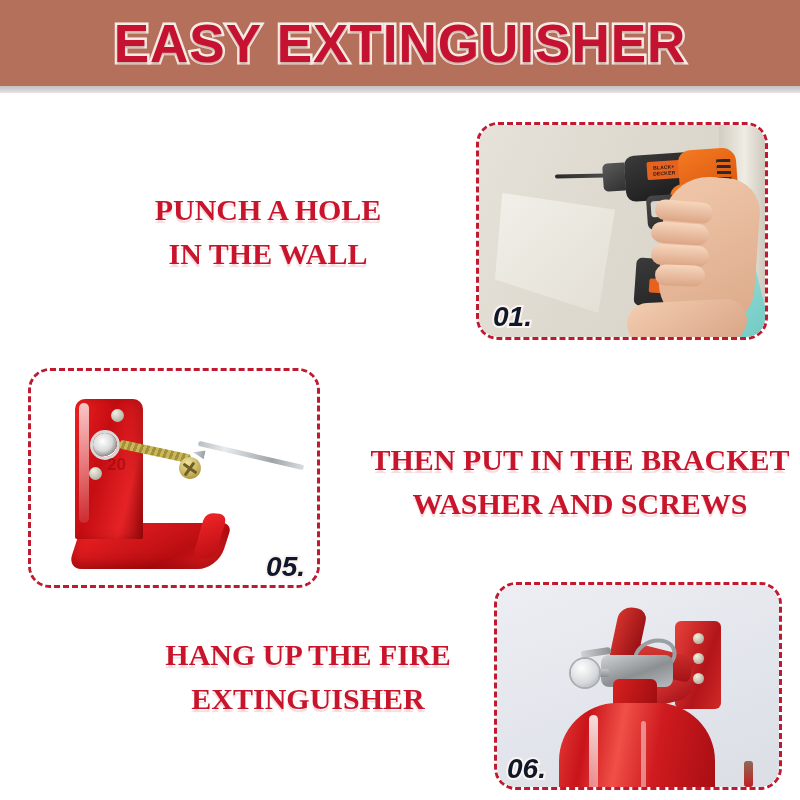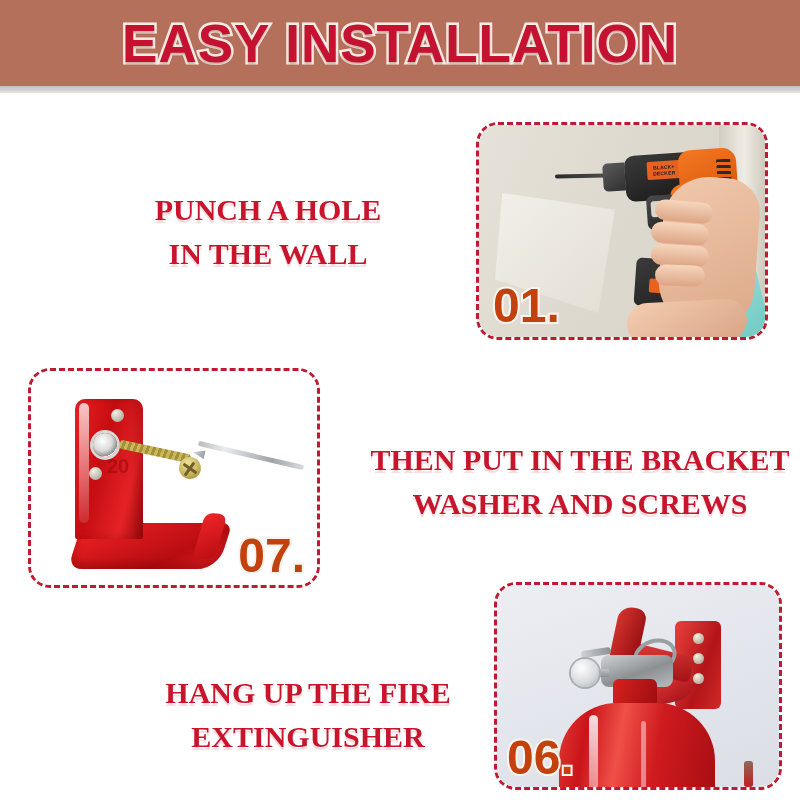--- a/index.html
+++ b/index.html
@@ -64,44 +64,45 @@
     font-weight: bold;
     font-size: 30px;
     line-height: 44px;
     color: #c8152c;
     text-align: center;
     text-shadow: 0 3px 1px rgba(200, 21, 44, 0.16);
     white-space: pre-line;
   }
   #caption-1 { left: 100px; top: 188px; width: 336px; }
   #caption-2 { left: 355px; top: 438px; width: 450px; }
-  #caption-3 { left: 108px; top: 671px; width: 400px; }
+  #caption-3 { left: 108px; top: 633px; width: 400px; }
 
   
   .panel {
     position: absolute;
     border: 3px dashed #c01a31;
     border-radius: 22px;
     overflow: hidden;
     box-sizing: border-box;
   }
   .panel-inner {
     position: absolute;
     inset: 0;
     overflow: hidden;
   }
   .step-num {
     position: absolute;
     font-family: "Liberation Sans", sans-serif;
     font-weight: bold;
-    font-size: 48px;
-    color: #c2410c;
+    font-size: 28px;
+    color: #0f172a;
     -webkit-text-stroke: 4px #fbf3ee;
     paint-order: stroke fill;
     z-index: 40;
+    font-style: italic;
   }
 
   
   #panel-1 { left: 476px; top: 122px; width: 292px; height: 218px; }
   #panel-1 .panel-inner { background: linear-gradient(115deg, #e6e2d9 0%, #ded9cf 45%, #d8d3c8 100%); }
   .wall-edge {
     position: absolute; right: 0; top: 0; width: 46px; height: 100%;
     background: linear-gradient(to right, #d2cdc2, #efece4 55%, #cfc9be);
   }
   .wall-sheet {
@@ -235,21 +236,21 @@
     border-radius: 50%;
     box-shadow: 0 0 0 3px #d8d8d8;
   }
   .screw-head-sm {
     position: absolute; width: 13px; height: 13px; border-radius: 50%;
     background: radial-gradient(circle at 35% 30%, #f2efe6, #b9b4a6 70%, #8d8879);
   }
   .sh1 { left: 80px; top: 38px; }
   .sh2 { left: 58px; top: 96px; }
   .emboss-20 {
-    position: absolute; left: 76px; top: 84px; font-size: 20px; font-weight: bold;
+    position: absolute; left: 76px; top: 84px; font-size: 17px; font-weight: bold;
     color: rgba(150, 8, 12, .55); font-family: "Liberation Sans", sans-serif;
   }
   .screw-shaft {
     position: absolute; left: 88px; top: 76px; width: 72px; height: 9px;
     background: repeating-linear-gradient(100deg, #c9b758 0 3px, #a2903a 3px 6px);
     border-radius: 3px; transform: rotate(12deg);
   }
   .screw-head-big {
     position: absolute; left: 148px; top: 86px; width: 22px; height: 22px;
     border-radius: 50%;
@@ -353,21 +354,21 @@
     background: linear-gradient(to bottom, #8d6a55, #c21e22); border-radius: 3px;
   }
   #panel-3 .step-num { left: 10px; bottom: 2px; }
 </style>
 </head>
 <body>
 
 <div id="page">
 
   <div class="banner">
-    <div class="banner-title">EASY INSTALLATION</div>
+    <div class="banner-title">EASY EXTINGUISHER</div>
   </div>
   <div class="banner-shadow"></div>
   <div class="banner-underline"></div>
 
   <div class="caption" id="caption-1">PUNCH A HOLE
 IN THE WALL</div>
 
   <div class="panel" id="panel-1">
     <div class="panel-inner">
       <div class="wall-edge"></div>
@@ -415,21 +416,21 @@
       <div class="emboss-20">20</div>
 
       <div class="screw-shaft"></div>
       <div class="screw-head-big"></div>
       <div class="screw-cross-a"></div>
       <div class="screw-cross-b"></div>
 
       <div class="nail-tip"></div>
       <div class="nail"></div>
     </div>
-    <div class="step-num">07.</div>
+    <div class="step-num">05.</div>
   </div>
 
   <div class="caption" id="caption-3">HANG UP THE FIRE
 EXTINGUISHER</div>
 
   <div class="panel" id="panel-3">
     <div class="panel-inner">
       <div class="wall-bracket"></div>
       <div class="wb-screw wbs1"></div>
       <div class="wb-screw wbs2"></div>

